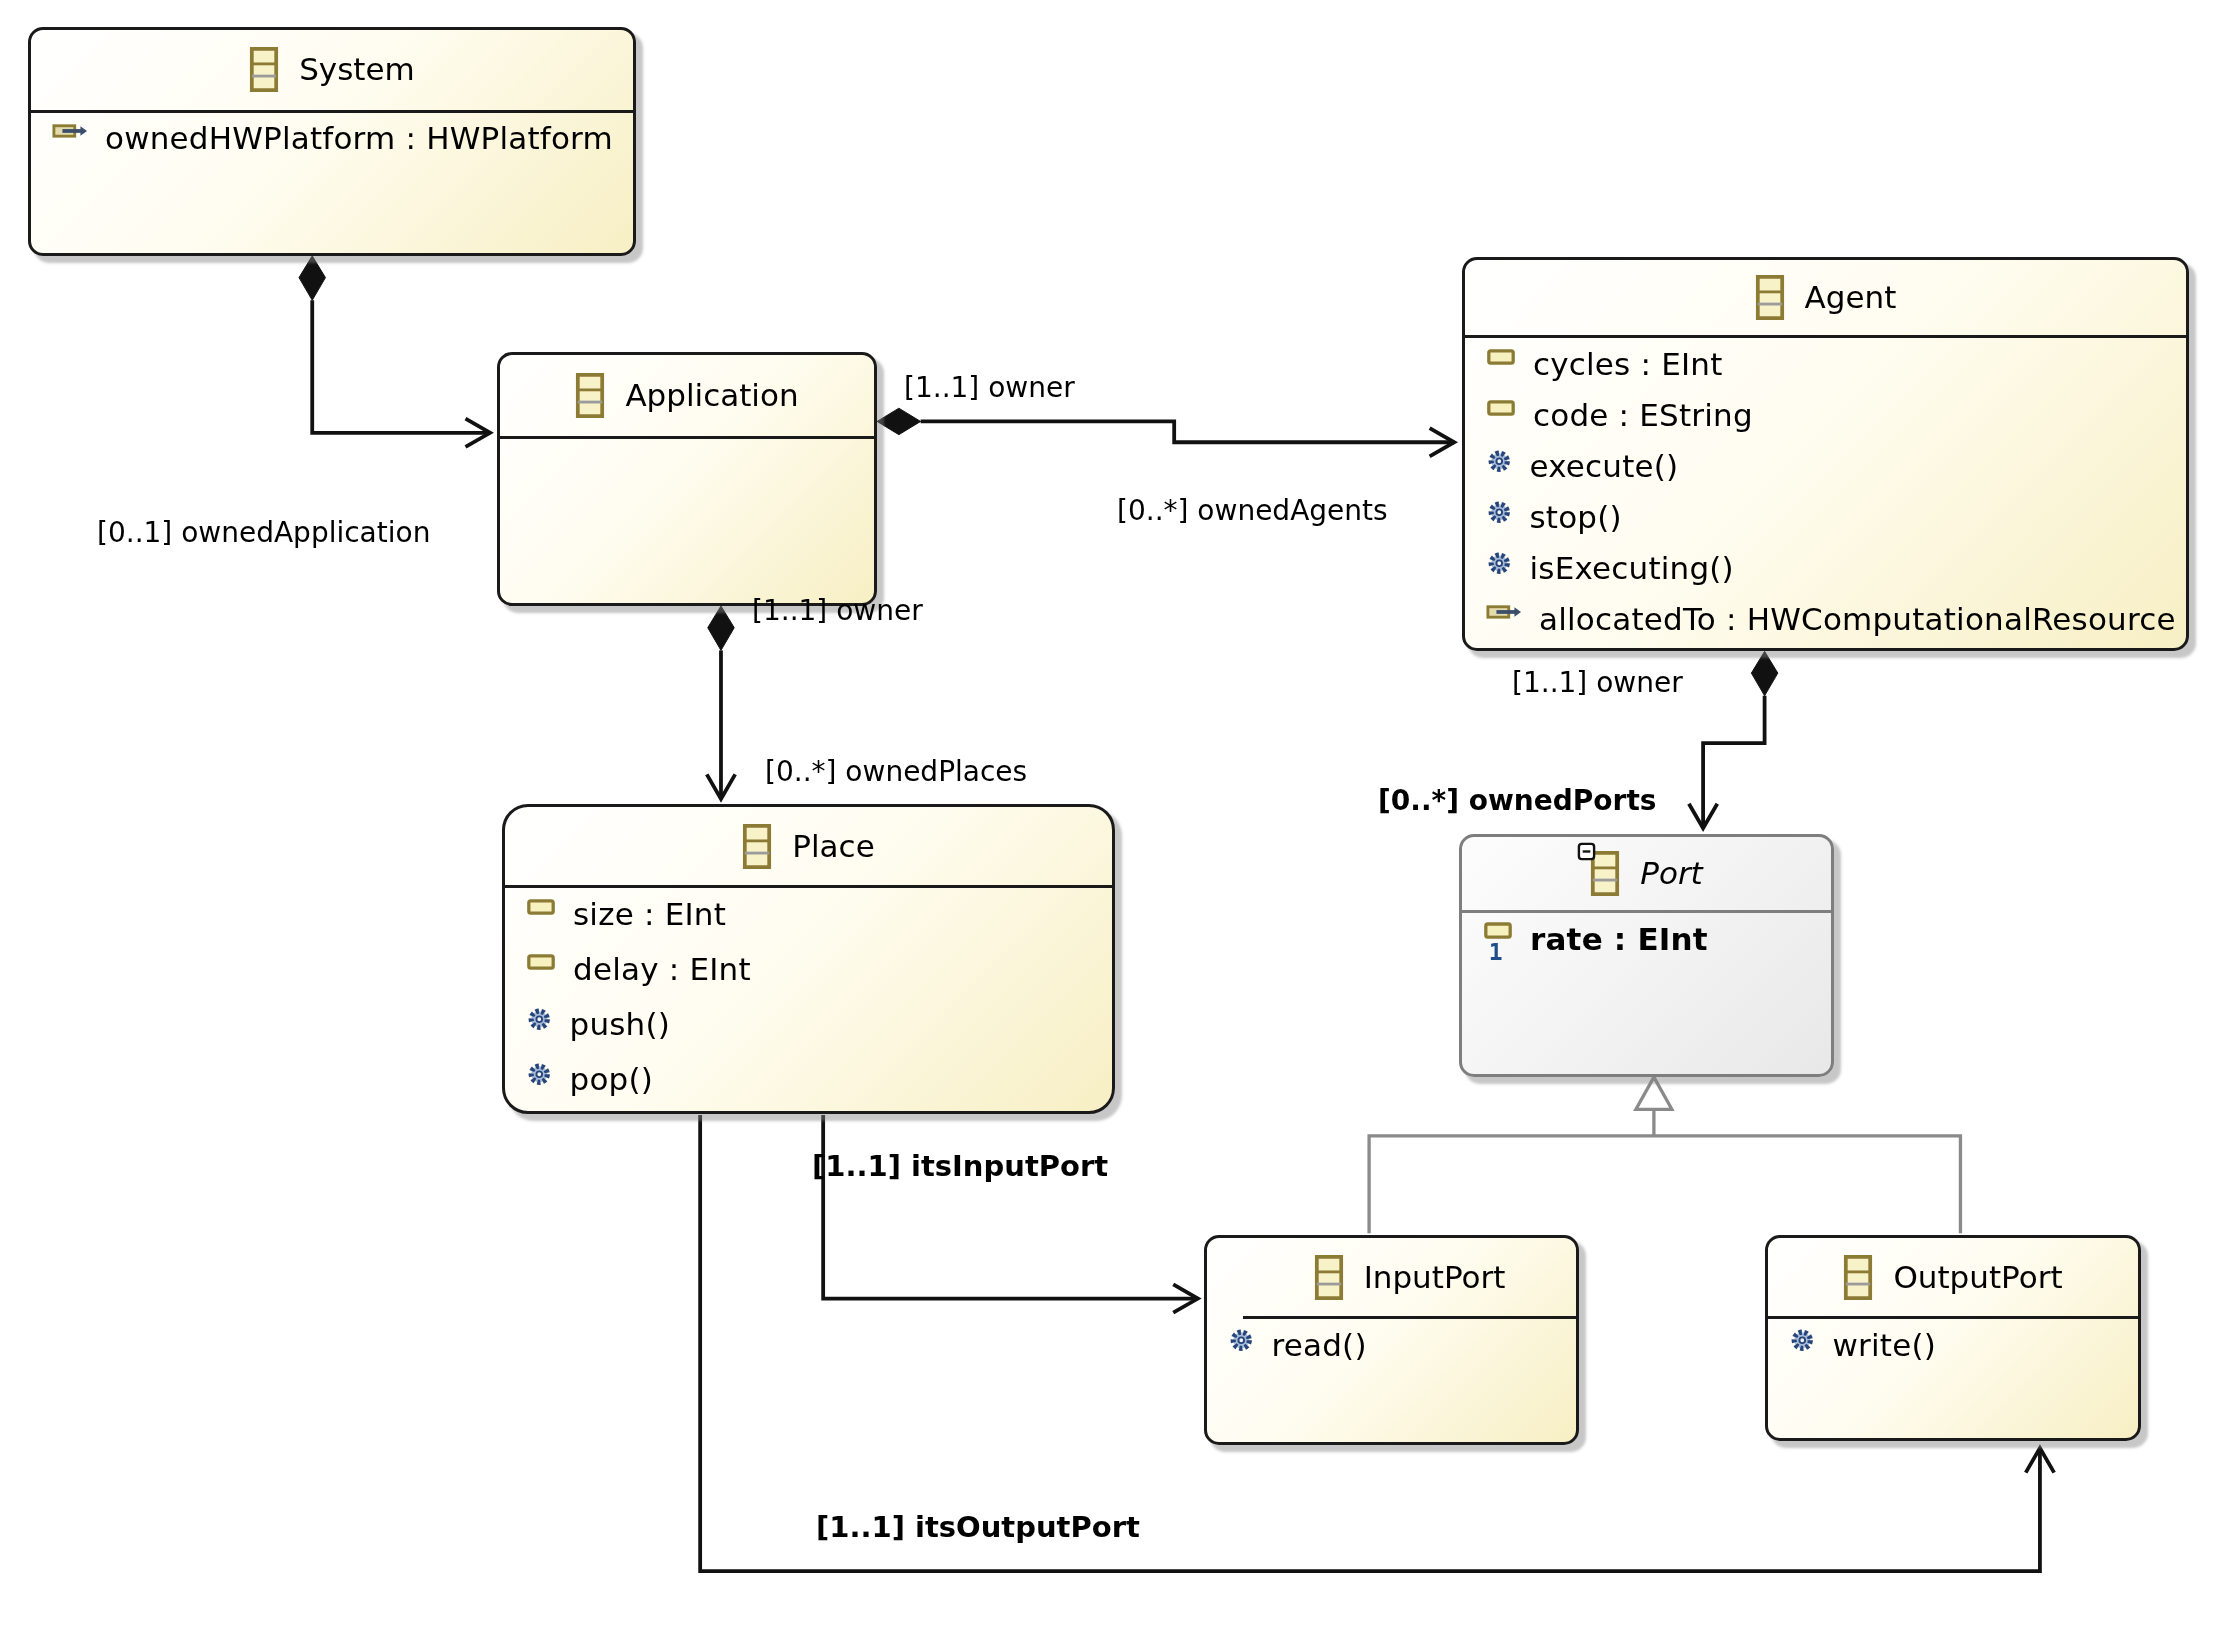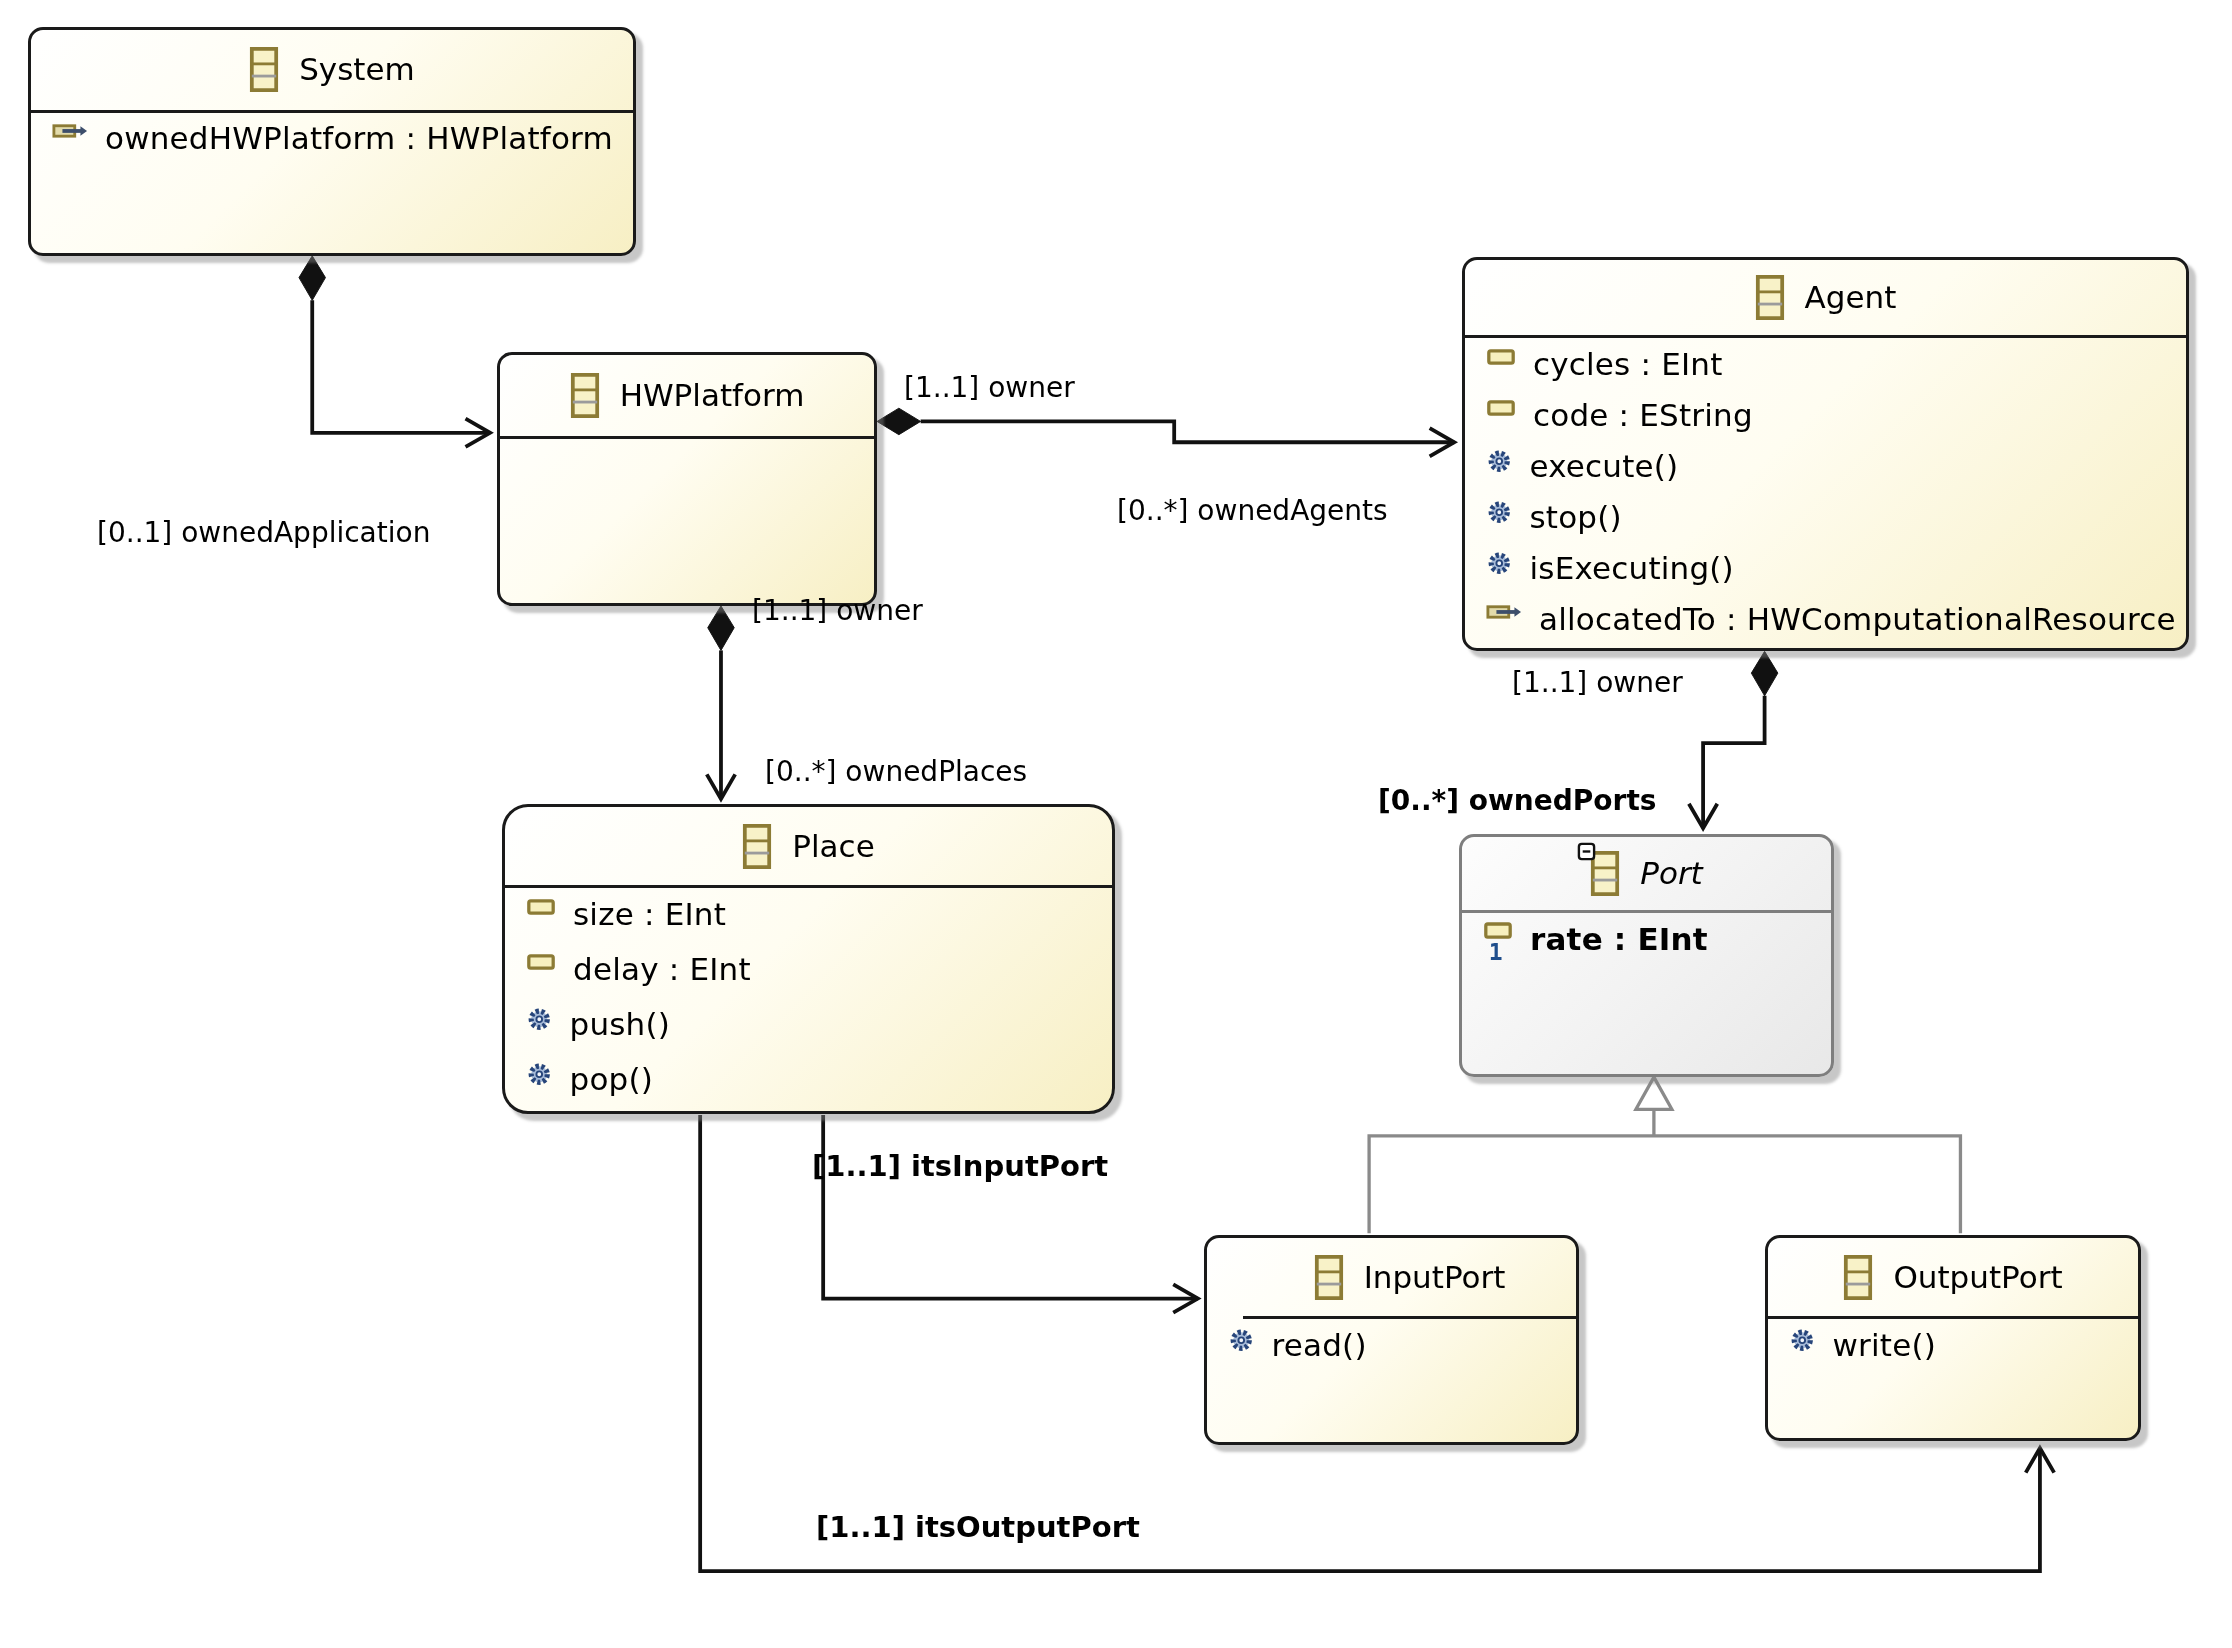--- a/index.html
+++ b/index.html
@@ -160,21 +160,21 @@
 
 <div class="uml-class" id="box-application">
   <div class="hdr">
     <span class="cicon">
       <svg width="30" height="45" viewBox="0 0 32 48">
           <rect x="3" y="2" width="26" height="44" fill="#f8f2c8" stroke="#8c7b35" stroke-width="4"></rect>
           <line x1="3" y1="18" x2="29" y2="18" stroke="#8c7b35" stroke-width="3"></line>
           <line x1="3" y1="31" x2="29" y2="31" stroke="#9b9b9b" stroke-width="3"></line>
         </svg>
     </span>
-    <span class="title">HWPlatform</span>
+    <span class="title">Application</span>
   </div>
   <div class="body"></div>
 </div>
 
 <div class="uml-class" id="box-agent">
   <div class="hdr">
     <span class="cicon">
       <svg width="30" height="45" viewBox="0 0 32 48">
           <rect x="3" y="2" width="26" height="44" fill="#f8f2c8" stroke="#8c7b35" stroke-width="4"></rect>
           <line x1="3" y1="18" x2="29" y2="18" stroke="#8c7b35" stroke-width="3"></line>

